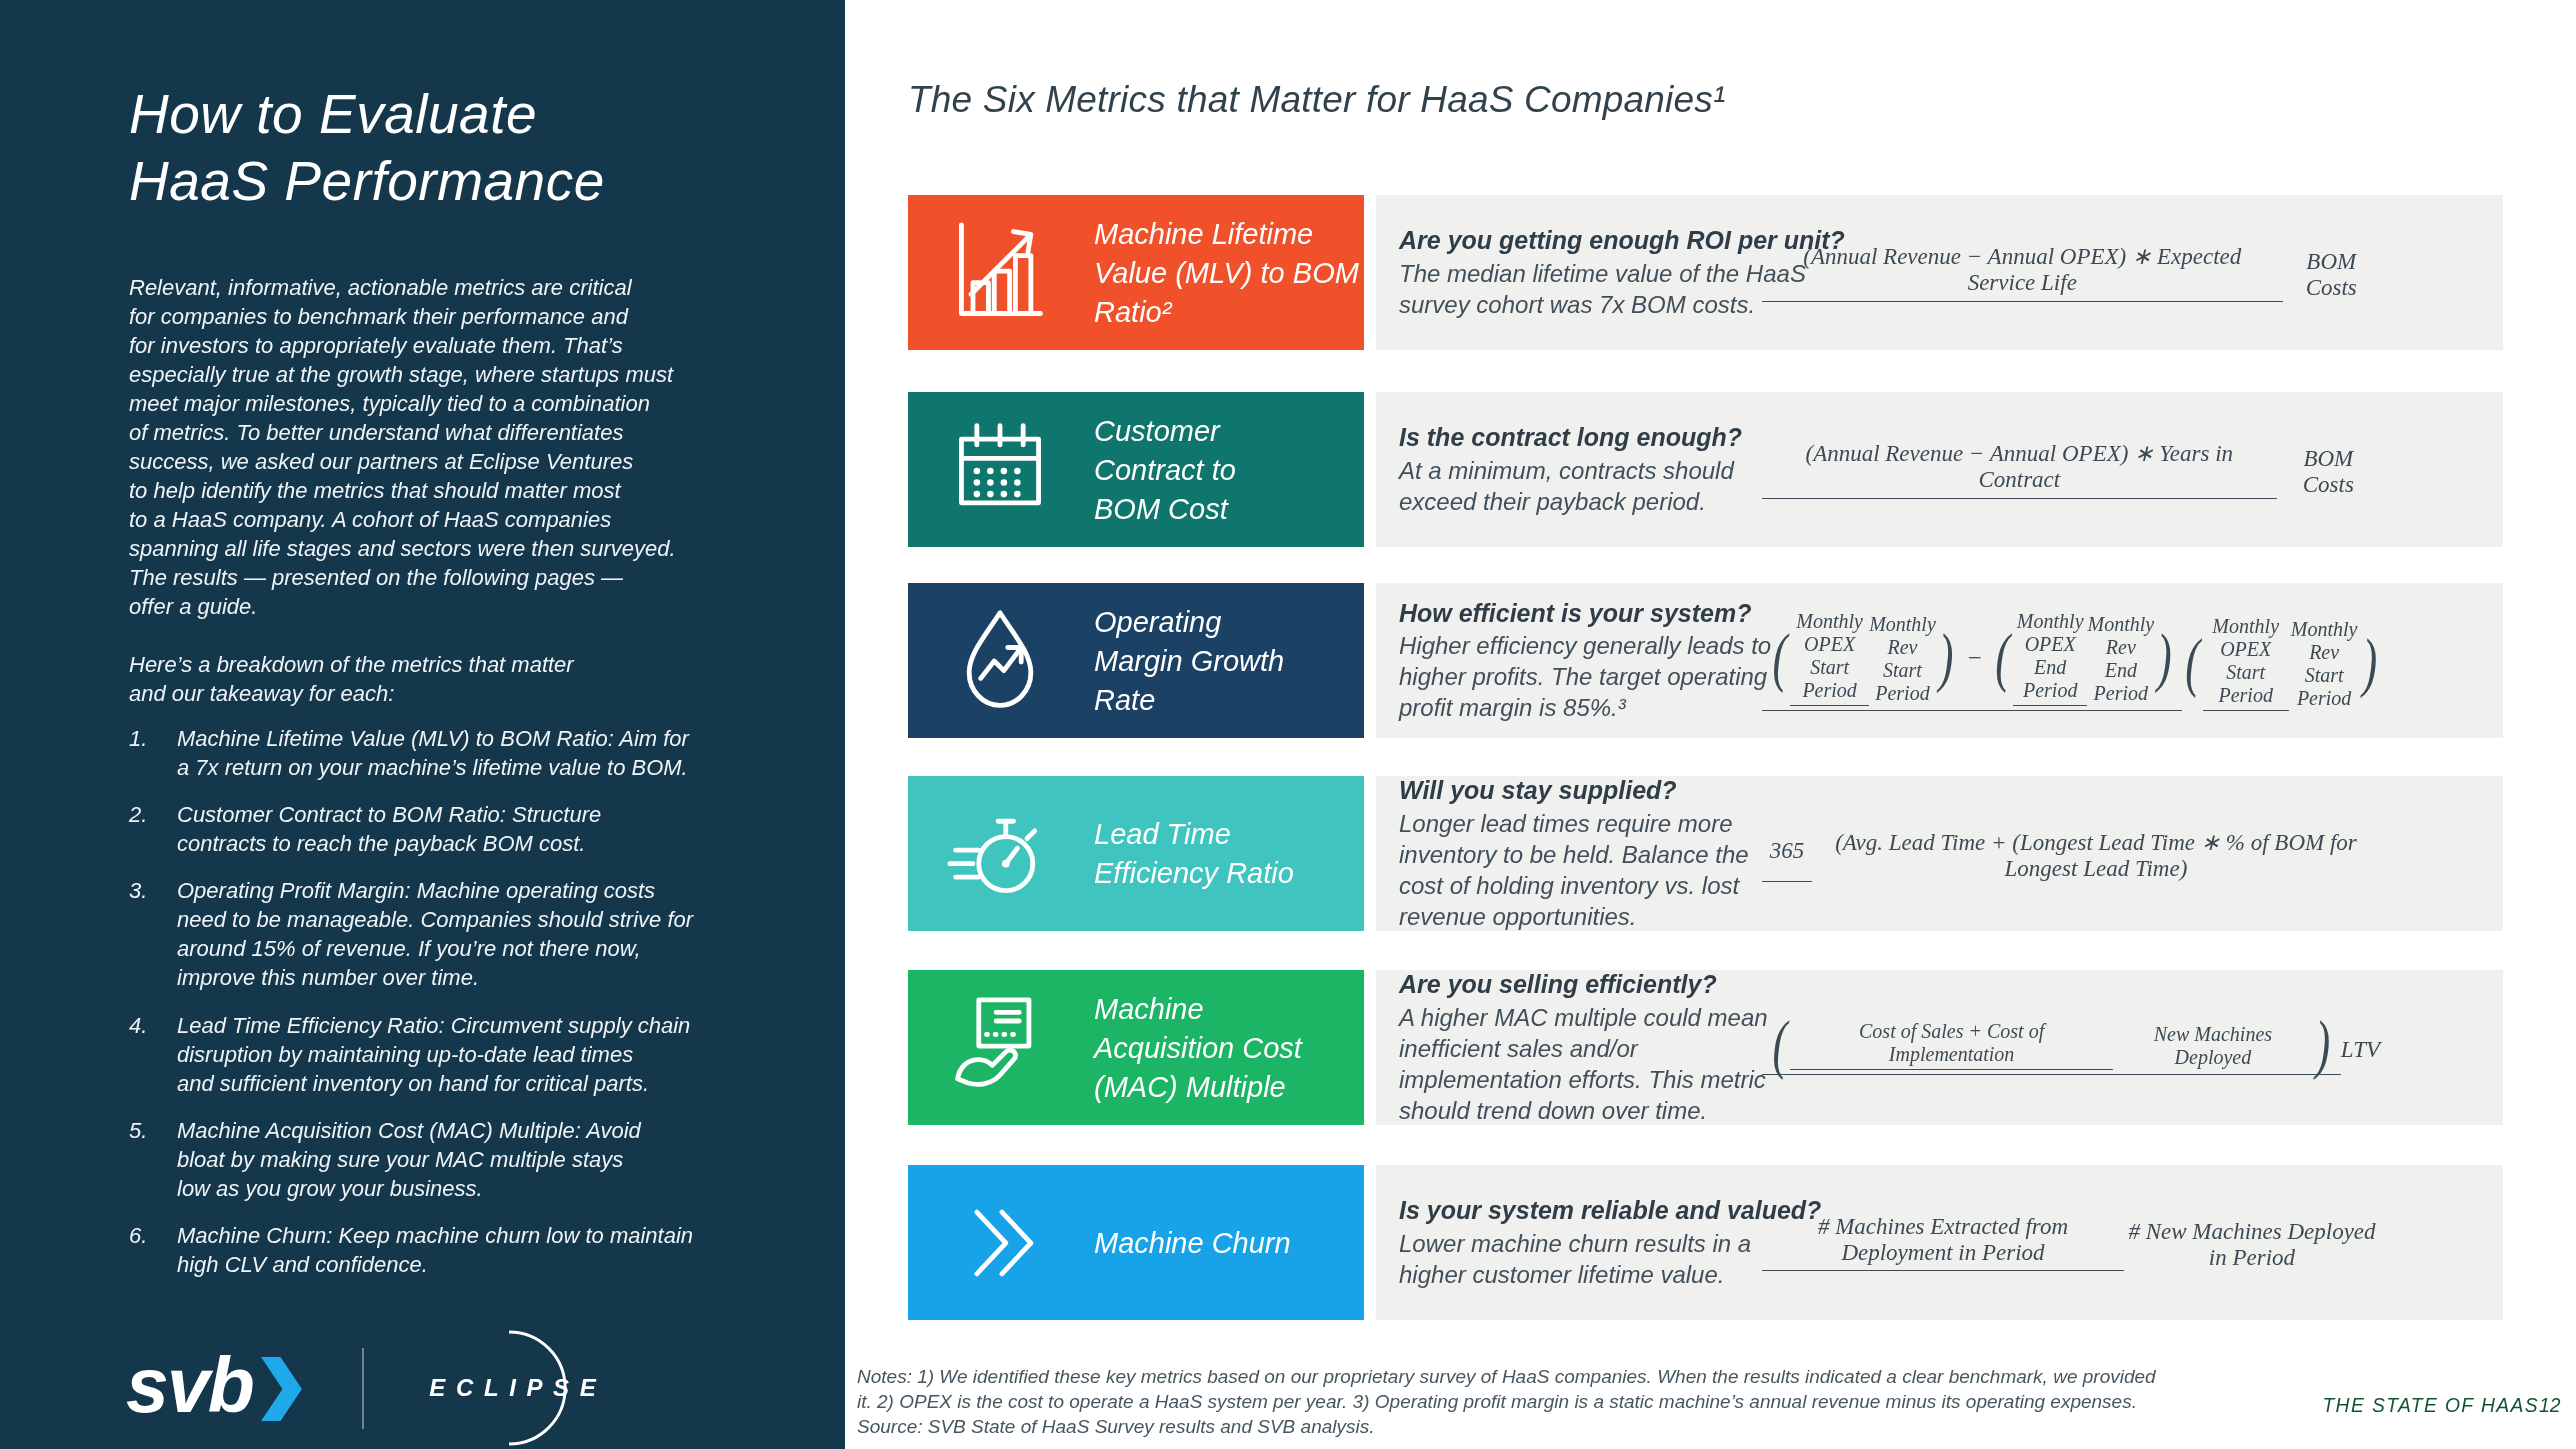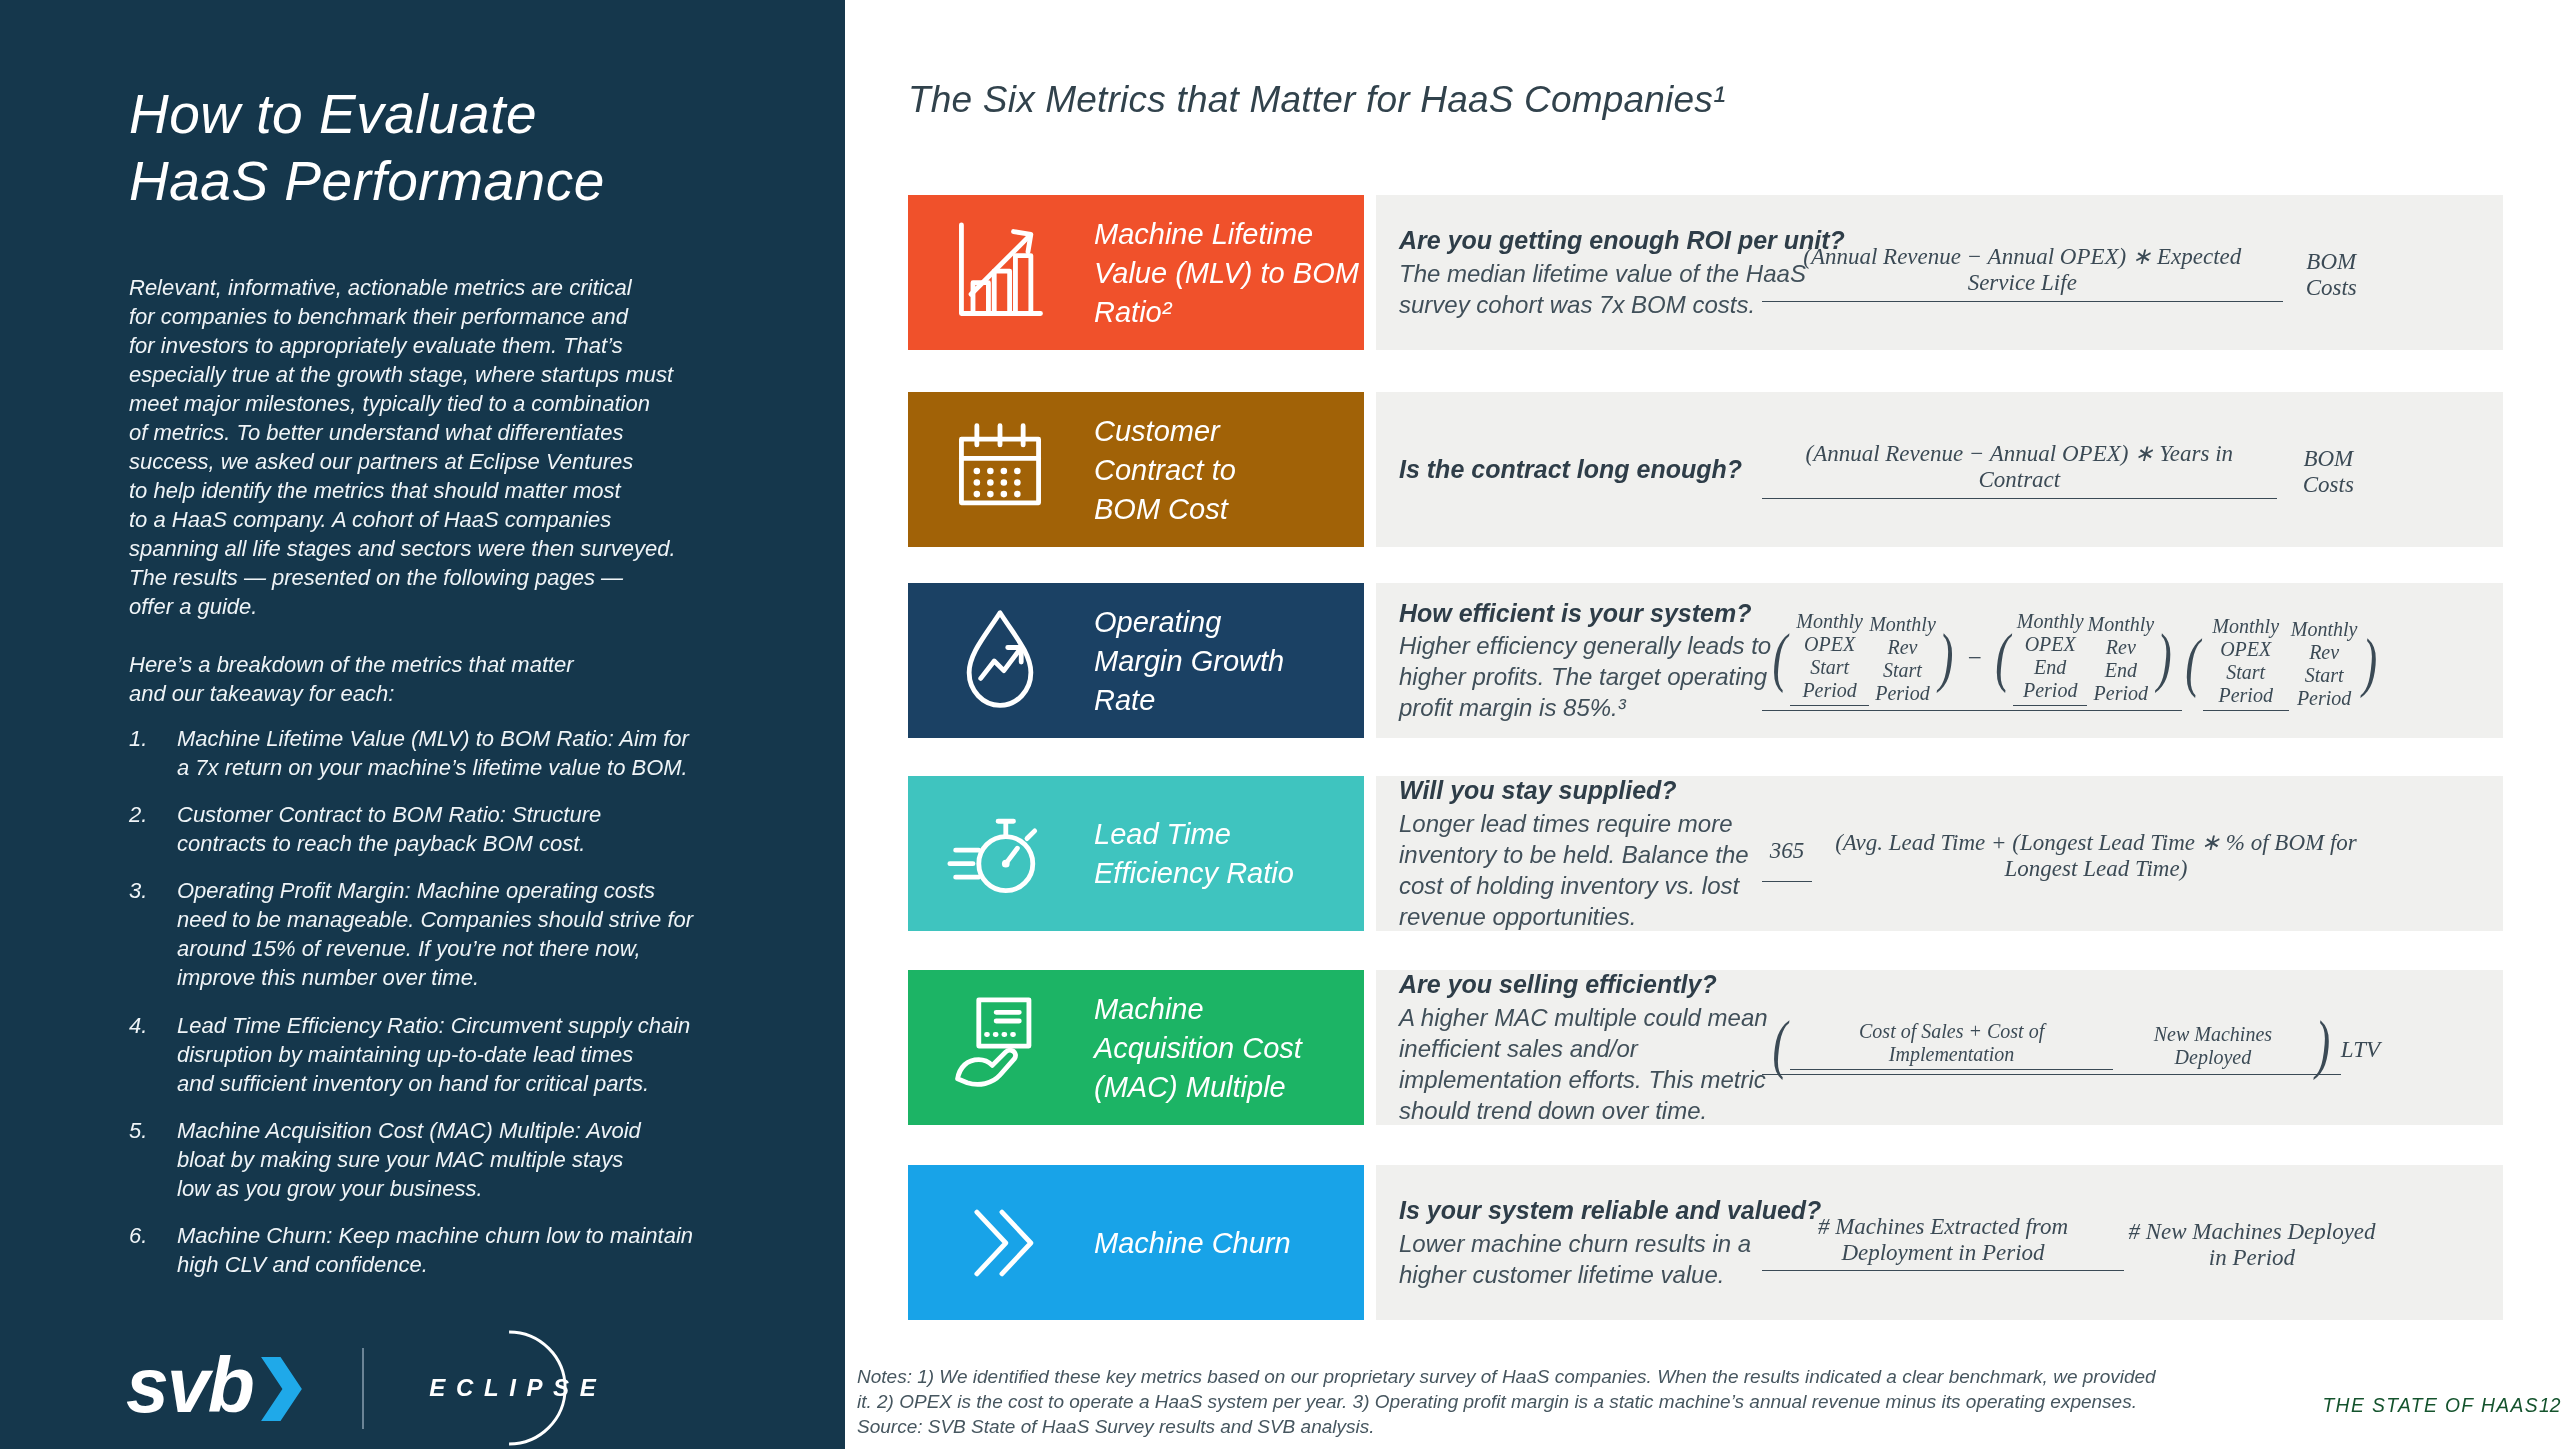--- a/index.html
+++ b/index.html
@@ -181,21 +181,21 @@
         <div class="formula-area">
           <span class="frac">
             <span class="num">(Annual Revenue − Annual OPEX) ∗ Expected Service Life</span>
             <span class="den">BOM Costs</span>
           </span>
         </div>
       </div>
     </section>
 
     <section class="metric-row row-2">
-      <div class="tile" style="background: #a16207;">
+      <div class="tile" style="background: #0f766e;">
         <span class="tile-icon">
           <svg width="108" height="108" viewBox="0 0 112 112" fill="none" stroke="#ffffff" stroke-width="5" stroke-linecap="round" stroke-linejoin="round">
             <rect x="16" y="24" width="80" height="66"></rect>
             <path d="M32 10 V30 M56 10 V30 M80 10 V30"></path>
             <path d="M16 44 H96"></path>
             <g fill="#ffffff" stroke="none">
               <circle cx="32" cy="57" r="3.4"></circle>
                 <circle cx="46" cy="57" r="3.4"></circle>
                 <circle cx="60" cy="57" r="3.4"></circle>
                 <circle cx="74" cy="57" r="3.4"></circle>
@@ -210,20 +210,22 @@
             </g>
           </svg>
         </span>
         <span class="tile-label">Customer
 Contract to
 BOM Cost</span>
       </div>
       <div class="panel">
         <div class="desc">
           <div class="desc-q">Is the contract long enough?</div>
+          <div class="desc-b">At a minimum, contracts should
+exceed their payback period.</div>
         </div>
         <div class="formula-area">
           <span class="frac">
             <span class="num">(Annual Revenue − Annual OPEX) ∗ Years in Contract</span>
             <span class="den">BOM Costs</span>
           </span>
         </div>
       </div>
     </section>
 

